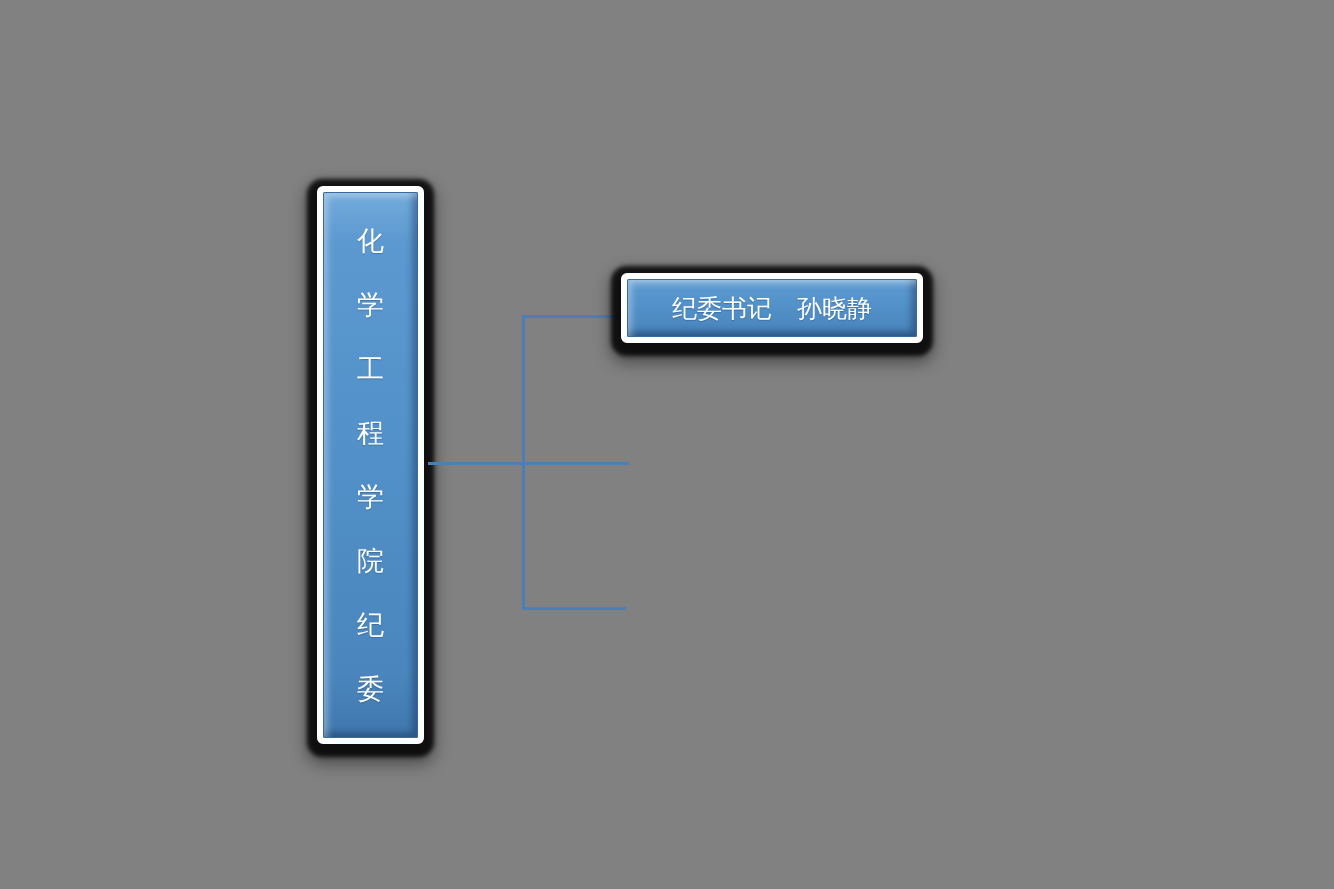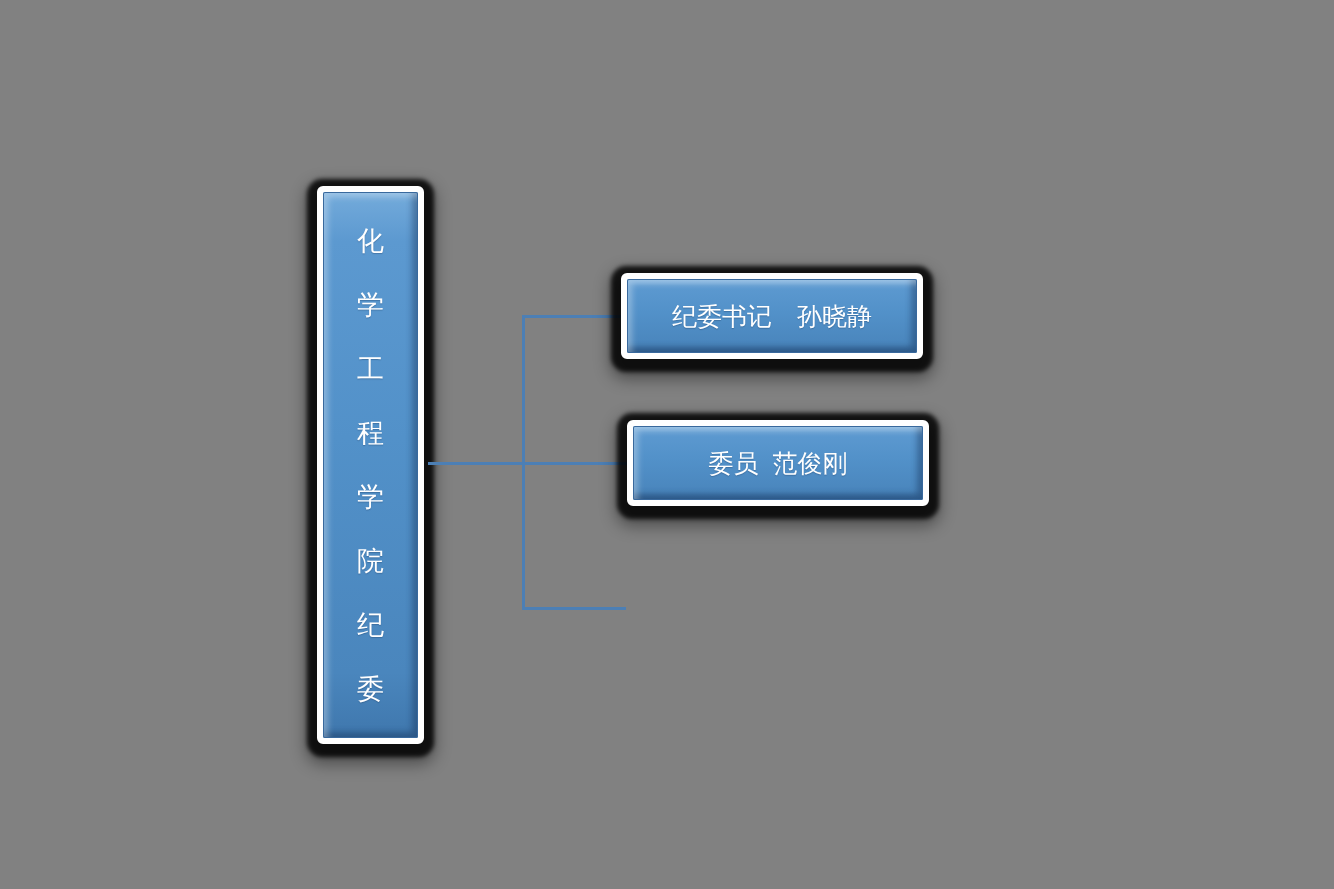--- a/index.html
+++ b/index.html
@@ -61,21 +61,21 @@
     gap: 37px;
   }
   .vchar {
     color: #ffffff;
     font-size: 27px;
     line-height: 1;
     text-shadow: 0 1px 1px rgba(30, 60, 100, 0.35);
   }
 
   
-  .child-node { height: 86px; width: 302px; }
+  .child-node { height: 70px; width: 302px; }
   .child-1 { left: 621px; top: 273px; }
   .child-2 { left: 627px; top: 420px; }
   .child-3 { left: 624px; top: 566px; }
   .child-label {
     color: #ffffff;
     font-size: 25px;
     line-height: 1;
     white-space: pre;
     text-shadow: 0 1px 1px rgba(30, 60, 100, 0.35);
   }
@@ -102,20 +102,15 @@
   <div class="connector v trunk"></div>
   <div class="connector h branch-top"></div>
   <div class="connector h branch-bot"></div>
 
   <div class="node child-node child-1">
     <div class="node-fill">
       <span class="child-label">纪委书记　孙晓静</span>
     </div>
   </div>
 
-  <div class="node child-node child-2">
-    <div class="node-fill">
-      <span class="child-label">委员  范俊刚</span>
-    </div>
-  </div>
 
 
 </div>
 
 </body></html>

